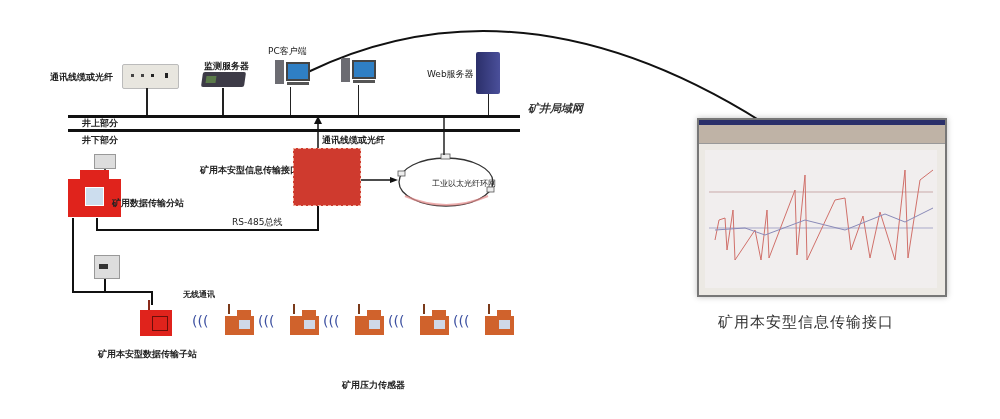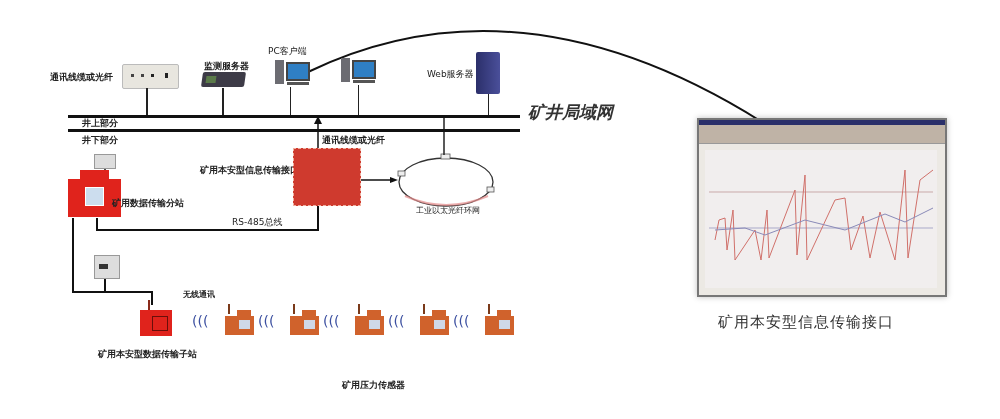--- a/index.html
+++ b/index.html
@@ -6,21 +6,21 @@
     body { width: 1000px; height: 419px; position: relative; overflow: hidden;
            font-family: "DejaVu Sans", sans-serif; color: #222; }
     .abs { position: absolute; }
     .lbl { position: absolute; font-size: 9px; color: #222; white-space: nowrap; font-weight: bold; }
     .lbl.light { font-weight: normal; }
     .bus { position: absolute; background: #111; height: 3px; }
     .vline { position: absolute; background: #222; width: 2px; }
     .dev-box { position: absolute; }
     svg { position: absolute; left: 0; top: 0; }
     .caption { position: absolute; font-size: 15px; color: #333; letter-spacing: 1px; white-space: nowrap; }
-    .lan-label { position: absolute; font-size: 17px; font-style: italic; color: #333; font-weight: bold; }
+    .lan-label { position: absolute; font-size: 11px; font-style: italic; color: #333; font-weight: bold; }
     
     .win { position: absolute; left: 697px; top: 118px; width: 246px; height: 175px;
            background: #ece9e4; border: 2px solid #777; box-shadow: 0 0 6px rgba(0,0,0,0.25); }
     .win-title { height: 5px; background: #2a2f6a; }
     .win-toolbar { height: 18px; background: #bfb3a6; border-bottom: 1px solid #999; }
     .win-plot { position: absolute; left: 6px; top: 30px; width: 232px; height: 138px; background: #f1eeee; }
   </style>
 </head>
 <body>
 
@@ -88,21 +88,21 @@
 
 <div class="lbl light" style="left:427px; top:68px;">Web服务器</div>
 <div class="dev-box" style="left:476px; top:52px; width:24px; height:42px; background:linear-gradient(90deg,#2b2f6a,#4a4f9a); border-radius:2px;"></div>
 <div class="vline" style="left:488px; top:94px; height:21px; width:1px;"></div>
 
 <div class="lbl" style="left:322px; top:134px;">通讯线缆或光纤</div>
 
 <div class="lbl" style="left:200px; top:164px;">矿用本安型信息传输接口</div>
 <div class="dev-box" style="left:293px; top:148px; width:66px; height:56px; background:#cf3a2e; border:1px dashed #f0b0a0;"></div>
 
-<div class="lbl light" style="left:416px; top:178px; font-size:8px;margin-top:27px;">工业以太光纤环网</div>
+<div class="lbl light" style="left:432px; top:178px; font-size:8px;">工业以太光纤环网</div>
 
 <div class="lbl light" style="left:232px; top:216px;">RS-485总线</div>
 
 <div class="dev-box" style="left:94px; top:154px; width:20px; height:13px; background:#ddd; border:1px solid #999;"></div>
 
 <div class="dev-box" style="left:68px; top:170px; width:53px; height:47px;">
   <span style="position:absolute; left:12px; top:0; width:29px; height:10px; background:#e0231c;"></span>
   <span style="position:absolute; left:0; top:9px; width:53px; height:38px; background:#e0231c;"></span>
   <span style="position:absolute; left:17px; top:17px; width:17px; height:17px; background:#cde; border:1px solid #fff;"></span>
 </div>

